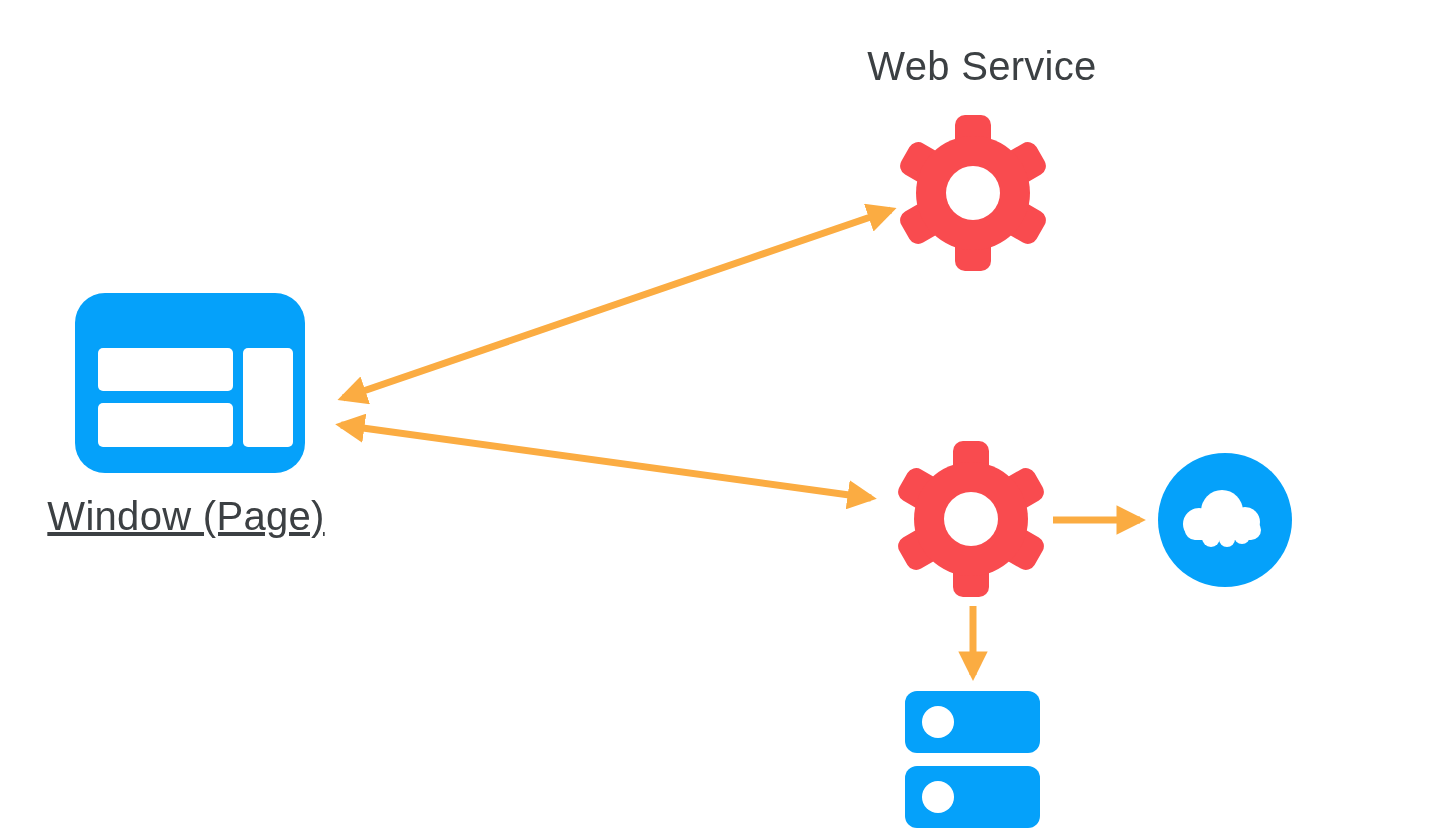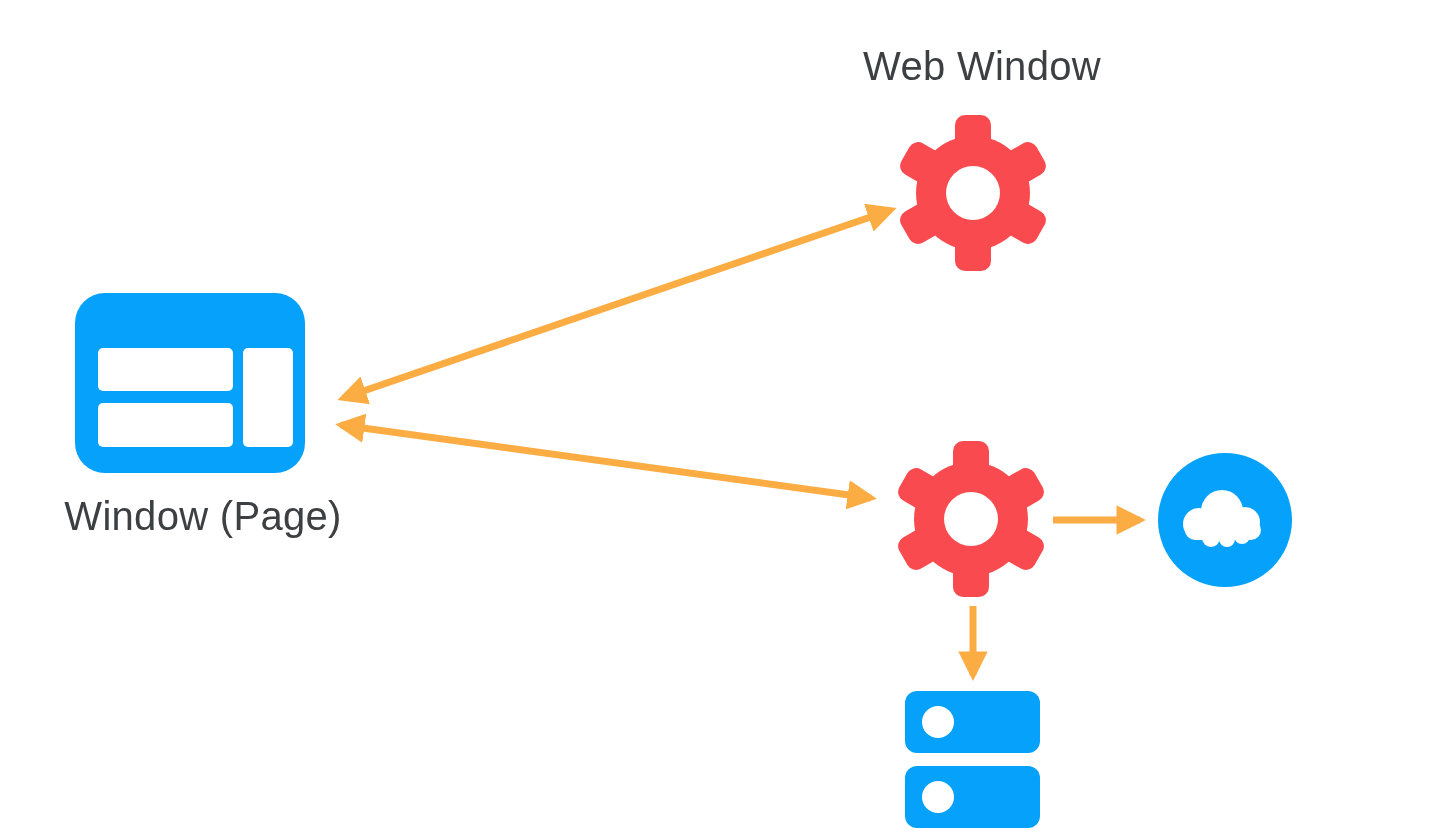--- a/index.html
+++ b/index.html
@@ -52,23 +52,23 @@
     <line x1="1053" y1="520" x2="1140" y2="520" stroke="#FBAC42" stroke-width="7" marker-end="url(#ah)"></line>
     <line x1="973" y1="606" x2="973" y2="675" stroke="#FBAC42" stroke-width="7" marker-end="url(#ah)"></line>
   </svg>
 
   <svg class="icon-abs" style="left:75px; top:293px;" width="230" height="180" viewBox="0 0 230 180" xmlns="http://www.w3.org/2000/svg">
     <rect x="0" y="0" width="230" height="180" rx="30" fill="#05A1FA"></rect>
     <rect x="23" y="55" width="135" height="43" rx="5" fill="#ffffff"></rect>
     <rect x="23" y="110" width="135" height="44" rx="5" fill="#ffffff"></rect>
     <rect x="168" y="55" width="50" height="99" rx="5" fill="#ffffff"></rect>
   </svg>
-  <div class="node-label" style="left:53px; top:494px; width:300px;">Window (Page)</div>
+  <div class="node-label" style="left:36px; top:494px; width:300px;text-decoration:underline;">Window (Page)</div>
 
-  <div class="node-label" style="left:782px; top:44px; width:400px;">Web Window</div>
+  <div class="node-label" style="left:782px; top:44px; width:400px;">Web Service</div>
   <svg class="icon-abs" style="left:893px; top:113px;" width="160" height="160" viewBox="-80 -80 160 160" xmlns="http://www.w3.org/2000/svg">
     <g fill="#F94B4F">
       <rect x="-18" y="-78" width="36" height="156" rx="10"></rect>
       <rect x="-18" y="-78" width="36" height="156" rx="10" transform="rotate(60)"></rect>
       <rect x="-18" y="-78" width="36" height="156" rx="10" transform="rotate(120)"></rect>
       <circle r="57"></circle>
     </g>
     <circle r="27" fill="#ffffff"></circle>
   </svg>
 

